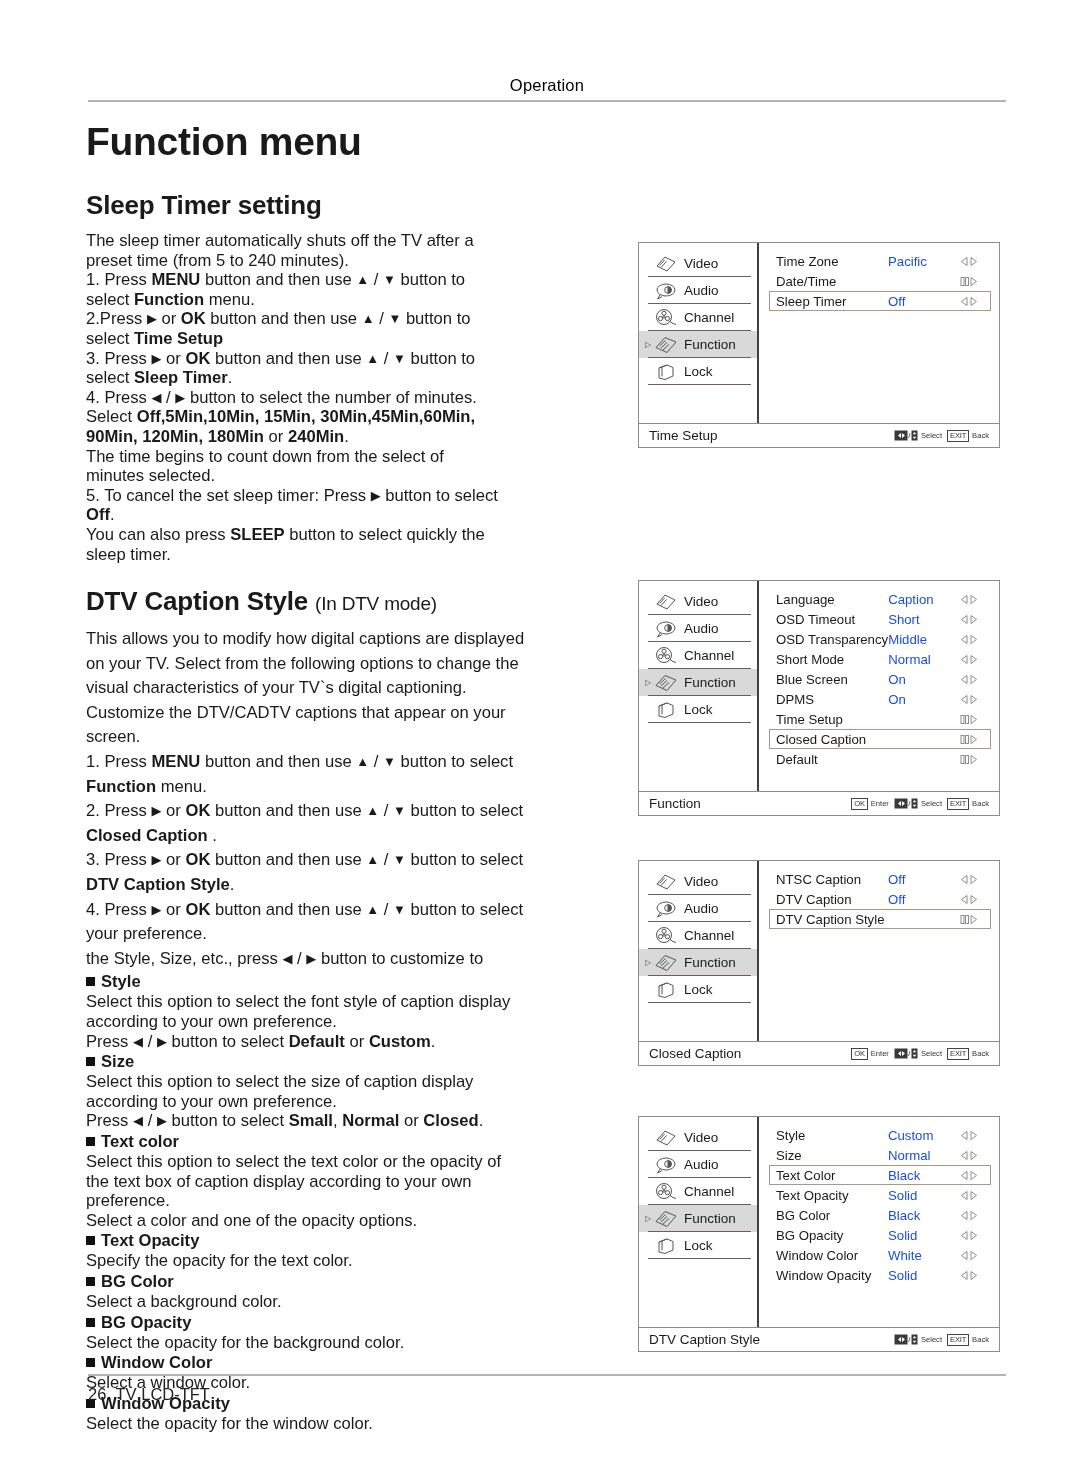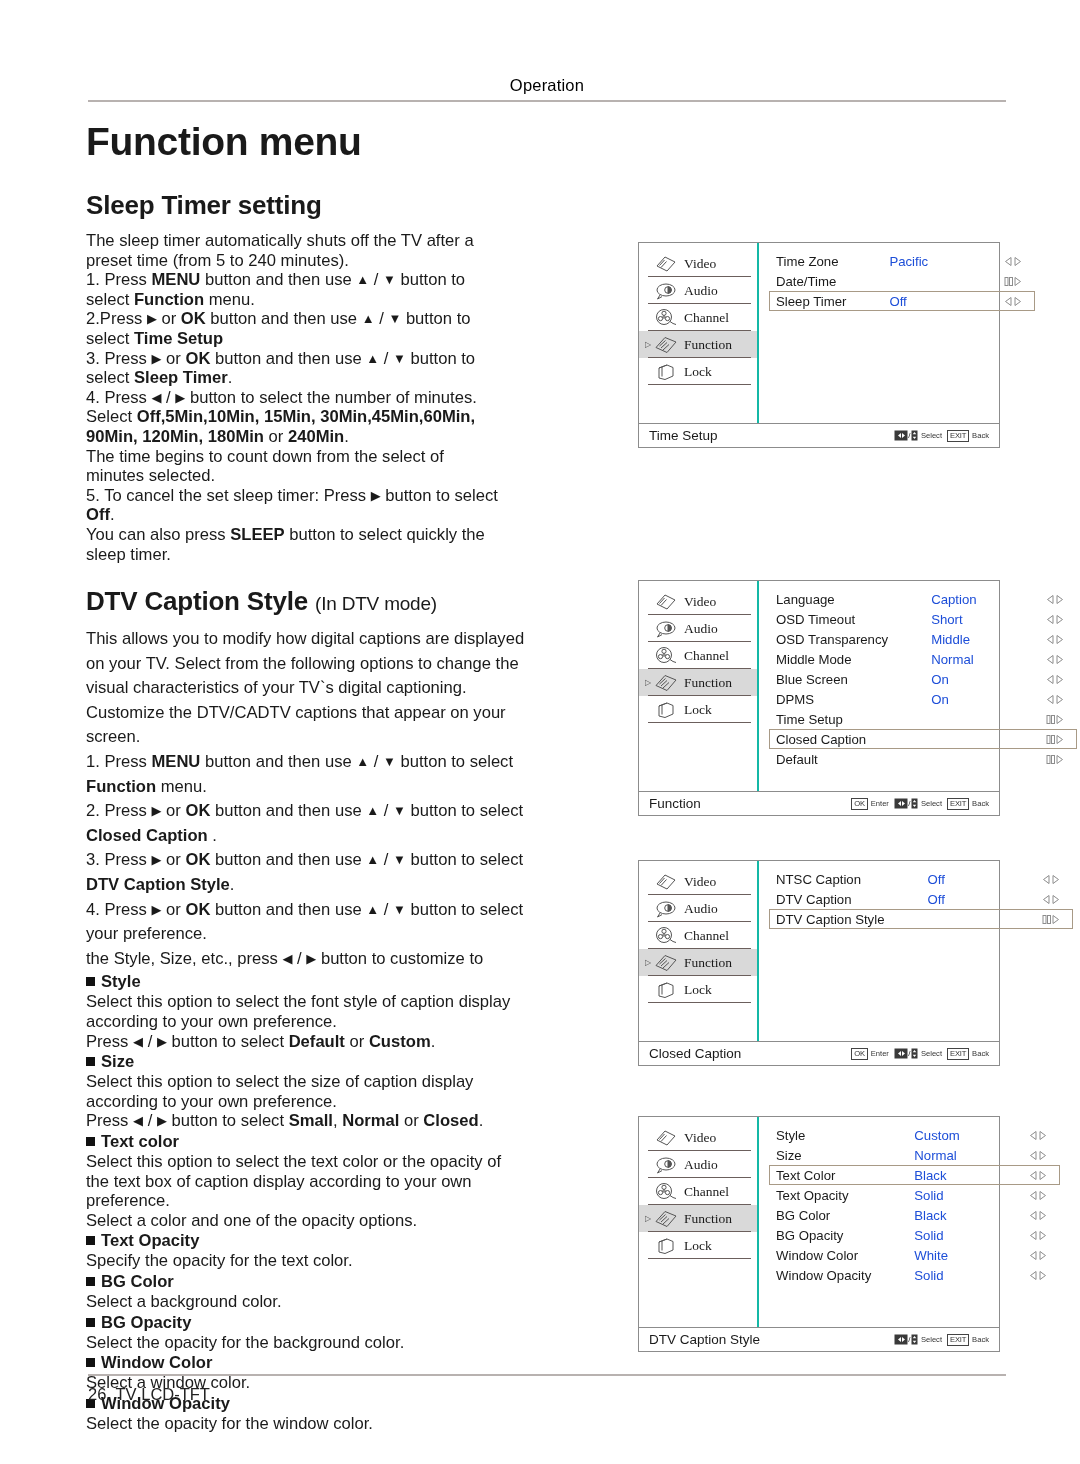--- a/index.html
+++ b/index.html
@@ -93,24 +93,23 @@
     box-sizing:border-box;
     font-size:11.5px;
   }
   .osd-body{
     display:flex;
     box-sizing:border-box;
   }
   .osd-side{
     width:120px;
     flex:0 0 120px;
-    border-right:2px solid #14b8a6;
+    border-right:2px solid #404040;
     box-sizing:border-box;
     padding:7px 0 4px 0;
-    font-family:Liberation Serif, serif;
   }
   .side-item{
     display:flex;
     align-items:center;
     height:27px;
     padding-left:6px;
     box-sizing:border-box;
     position:relative;
   }
   .side-item .sep{
@@ -144,21 +143,20 @@
     padding:8px 8px 6px 10px;
     box-sizing:border-box;
   }
   .osd-row{
     display:flex;
     align-items:center;
     height:20px;
     padding:0 4px 0 6px;
     box-sizing:border-box;
     border:1px solid transparent;
-    gap:43px;
   }
   .osd-row.sel{
     border:1px solid #a89a86;
   }
   .osd-row .label{
     flex:1 1 auto;
     font-size:13.2px;
     white-space:nowrap;
     color:#1a1a1a;
   }
@@ -554,21 +552,21 @@
               <span class="adj">
                 <svg width="18" height="11" viewBox="0 0 18 11">
                   <g fill="none" stroke="#8d8d8d" stroke-width="1">
                     <path d="M7 1.5 L1.5 5.5 L7 9.5 Z"></path>
                     <path d="M11 1.5 L16.5 5.5 L11 9.5 Z"></path>
                   </g>
                 </svg>
               </span>
             </div>
             <div class="osd-row">
-              <span class="label">Middle Mode</span>
+              <span class="label">Short Mode</span>
               <span class="value">Normal</span>
               <span class="adj">
                 <svg width="18" height="11" viewBox="0 0 18 11">
                   <g fill="none" stroke="#8d8d8d" stroke-width="1">
                     <path d="M7 1.5 L1.5 5.5 L7 9.5 Z"></path>
                     <path d="M11 1.5 L16.5 5.5 L11 9.5 Z"></path>
                   </g>
                 </svg>
               </span>
             </div>

